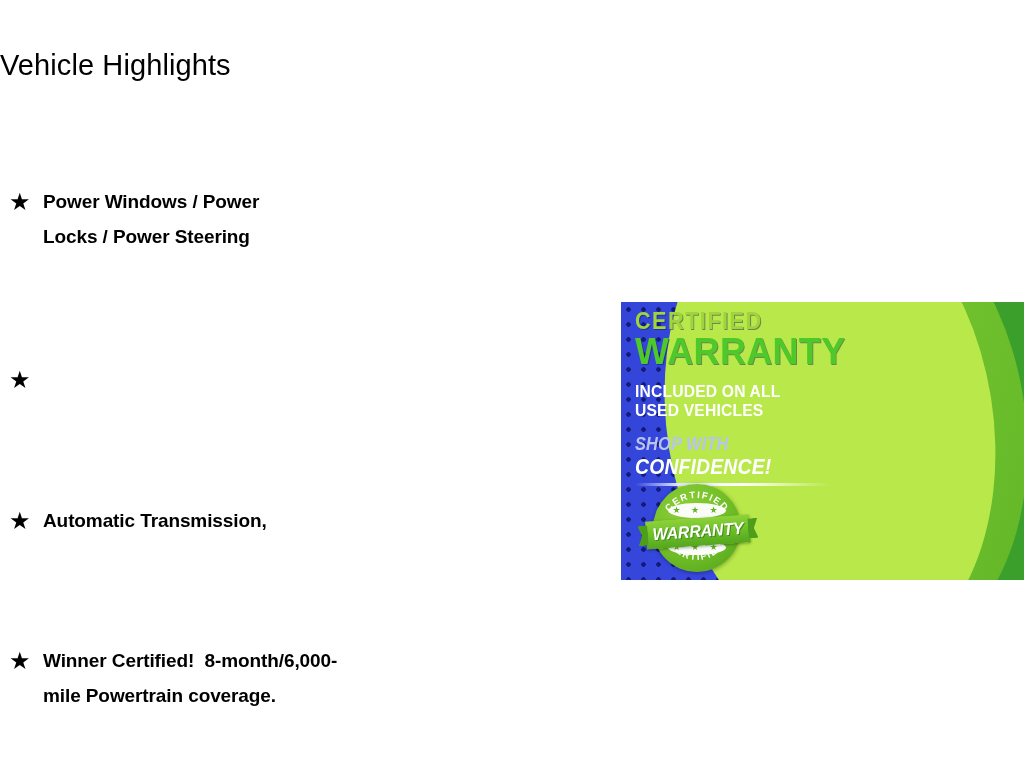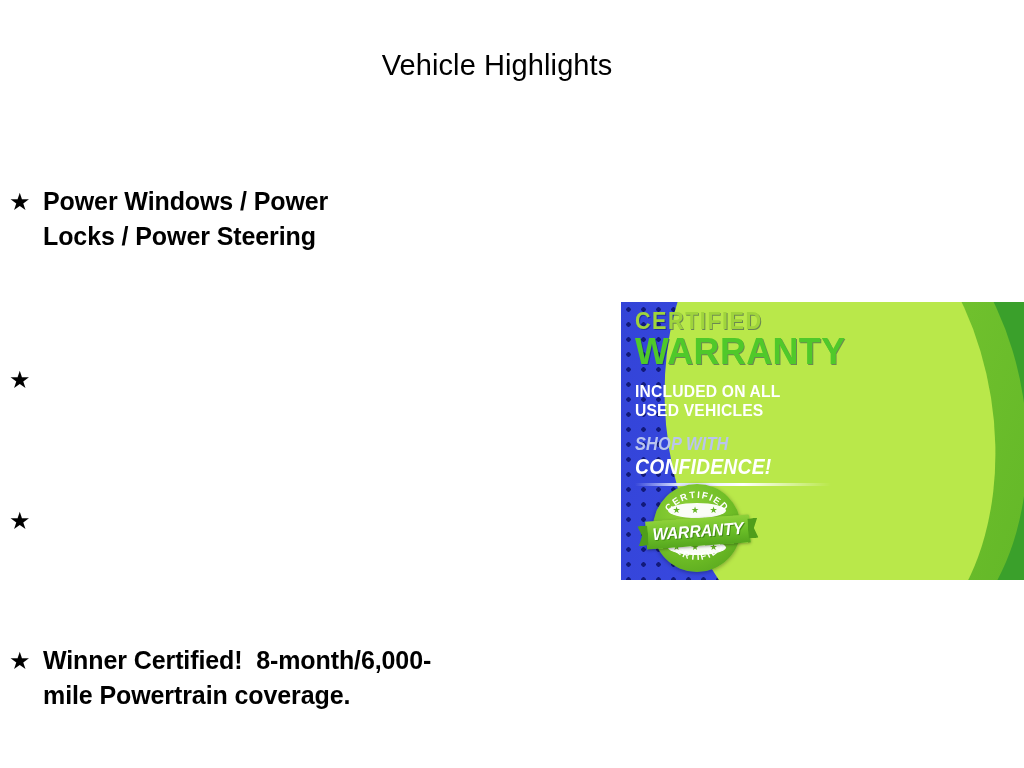--- a/index.html
+++ b/index.html
@@ -23,21 +23,21 @@
     height: 768px;
     background: #ffffff;
   }
 
   
   .slide-title {
     position: absolute;
     left: 0;
     top: 48px;
     width: 994px;
-    text-align: center;
+    text-align: left;
     font-size: 29px;
     font-weight: 400;
     color: #000000;
     letter-spacing: 0.1px;
     line-height: 1.2;
     white-space: nowrap;
   }
 
   
   .bullet-list {
@@ -62,21 +62,21 @@
     flex: 0 0 auto;
     width: 34px;
     font-size: 24px;
     line-height: 44px;
     color: #000000;
     text-align: left;
     padding-left: 1px;
   }
   .bullet-text {
     flex: 1 1 auto;
-    font-size: 25px;
+    font-size: 19px;
     font-weight: bold;
     color: #000000;
     line-height: 35px;
     letter-spacing: -0.1px;
     white-space: pre-wrap;
     padding-top: 4px;
   }
 
   
   .banner {
@@ -408,20 +408,21 @@
       <span class="bullet-text">Power Windows / Power
 Locks / Power Steering</span>
     </div>
 
     <div class="bullet-item" data-idx="1">
       <span class="bullet-marker">★</span>
     </div>
 
     <div class="bullet-item" data-idx="2">
       <span class="bullet-marker">★</span>
+      <span class="bullet-text">Automatic Transmission,</span>
     </div>
 
     <div class="bullet-item" data-idx="3">
       <span class="bullet-marker">★</span>
       <span class="bullet-text">Winner Certified!  8-month/6,000-
 mile Powertrain coverage.</span>
     </div>
 
   </div>
 

